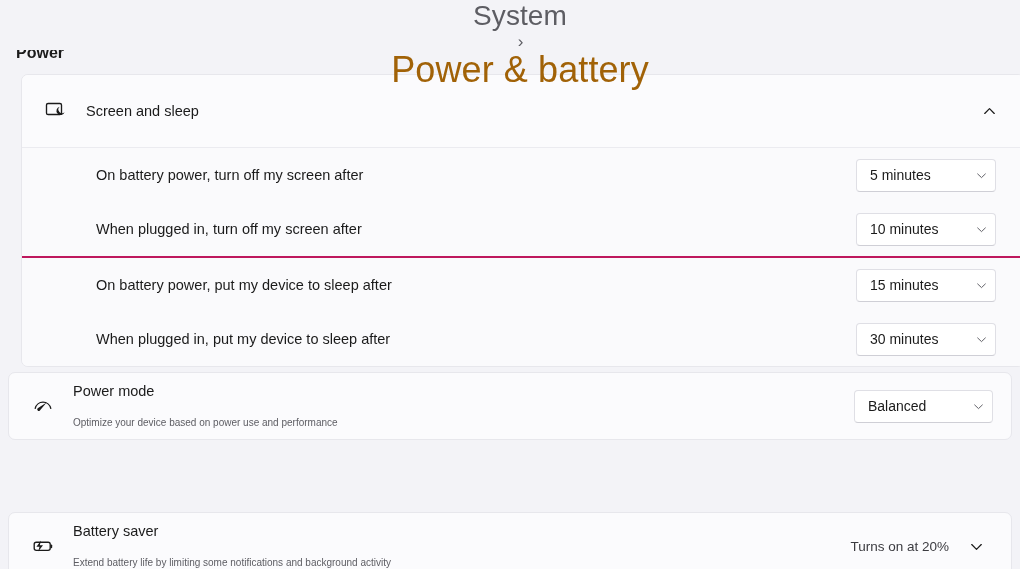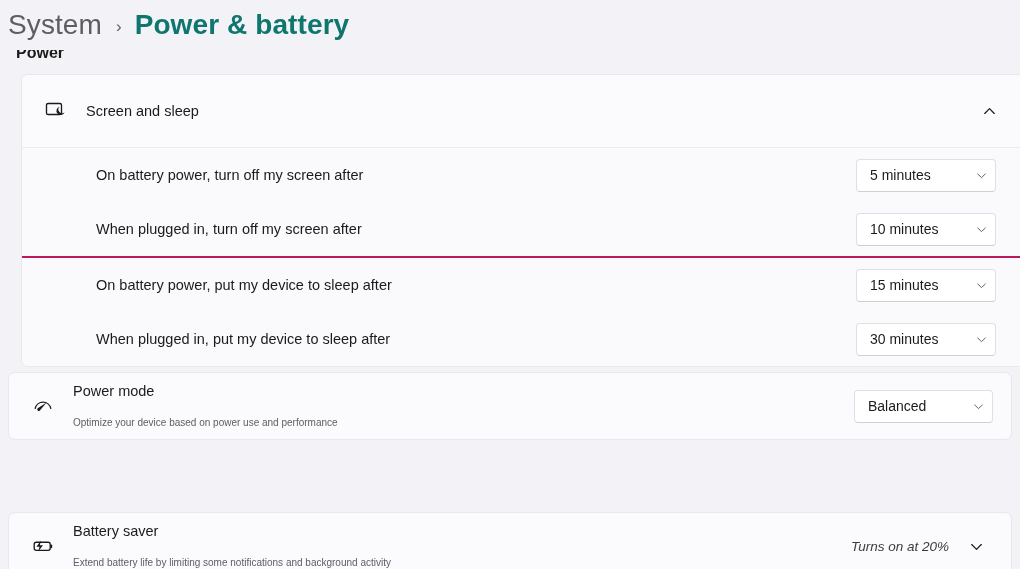--- a/index.html
+++ b/index.html
@@ -14,47 +14,48 @@
     background: #f3f3f7;
     font-family: "Liberation Sans", sans-serif;
     color: #1b1b1b;
     position: relative;
   }
 
   
   .breadcrumb {
     position: absolute;
     top: 0;
-    left: 0;
+    left: 12px;
     right: 0;
     height: 50px;
     display: flex;
     align-items: center;
     padding-left: 8px;
     background: #f3f3f7;
     z-index: 5;
+    flex-direction: column;
   }
   .crumb-parent {
     font-size: 28px;
     color: #5d5d63;
     font-weight: 400;
     letter-spacing: 0.1px;
   }
   .crumb-sep {
     font-size: 17px;
     color: #5d5d63;
     margin: 0 13px 0 14px;
     line-height: 1;
     position: relative;
     top: 1px;
   }
   .crumb-current {
-    font-size: 28px;
-    color: #0f766e;
-    font-weight: 700;
+    font-size: 36px;
+    color: #a16207;
+    font-weight: 400;
     letter-spacing: 0.1px;
   }
 
   
   .page {
     position: absolute;
     top: 0;
     left: 0;
     width: 1020px;
     padding: 0 8px;
@@ -205,21 +206,20 @@
     font-size: 10px;
     color: #5d5d63;
     line-height: 1.25;
   }
 
   .trailing-text {
     font-size: 13.5px;
     color: #3b3b40;
     margin-right: 10px;
     white-space: nowrap;
-    font-style: italic;
   }
 
   svg { display: block; }
 </style>
 </head>
 <body>
 
 <div class="page">
 
   <div class="section-title power">Power</div>

